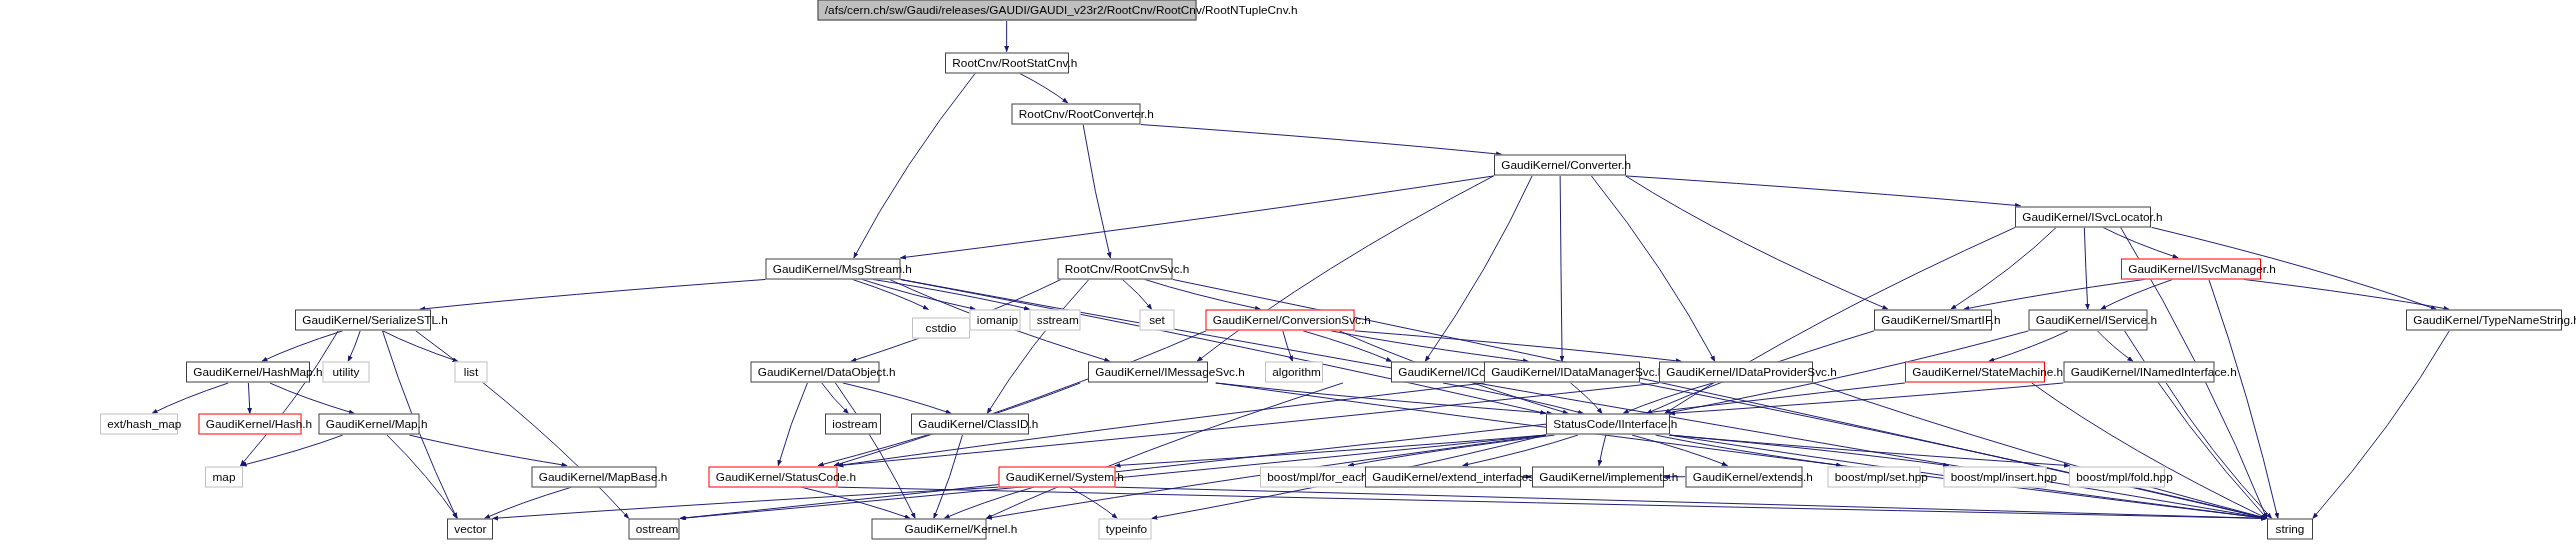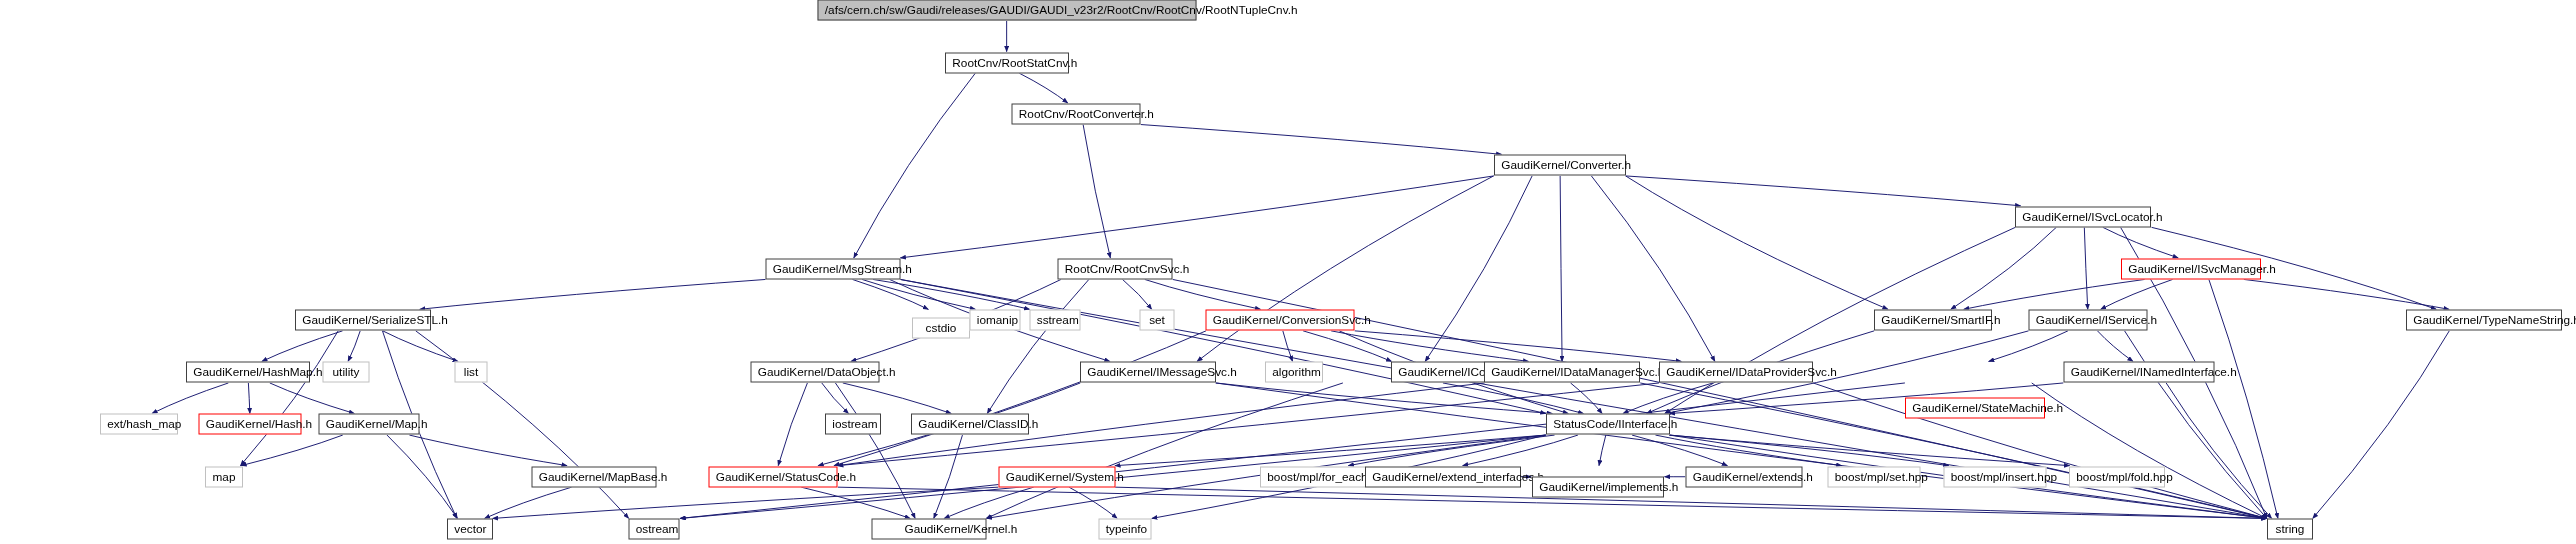--- a/index.html
+++ b/index.html
@@ -181,36 +181,36 @@
       <div class="gnode sys" style="left: 1055px; top: 320px; width: 51px;">sstream</div>
       <div class="gnode sys" style="left: 1157px; top: 320px; width: 35px;">set</div>
       <div class="gnode redbox" style="left: 1280px; top: 320px; width: 149px;">GaudiKernel/ConversionSvc.h</div>
       <div class="gnode hdr" style="left: 1933px; top: 320px; width: 118px;">GaudiKernel/SmartIF.h</div>
       <div class="gnode hdr" style="left: 2088px; top: 320px; width: 119px;">GaudiKernel/IService.h</div>
       <div class="gnode hdr" style="left: 2484px; top: 320px; width: 156px;">GaudiKernel/TypeNameString.h</div>
       <div class="gnode hdr" style="left: 248px; top: 372px; width: 124px;">GaudiKernel/HashMap.h</div>
       <div class="gnode sys" style="left: 346px; top: 372px; width: 47px;">utility</div>
       <div class="gnode sys" style="left: 471px; top: 372px; width: 33px;">list</div>
       <div class="gnode hdr" style="left: 815px; top: 372px; width: 129px;">GaudiKernel/DataObject.h</div>
-      <div class="gnode hdr" style="left: 1148px; top: 372px; width: 136px;">GaudiKernel/IMessageSvc.h</div>
+      <div class="gnode hdr" style="left: 1148px; top: 372px; width: 120px;">GaudiKernel/IMessageSvc.h</div>
       <div class="gnode sys" style="left: 1294px; top: 372px; width: 58px;">algorithm</div>
       <div class="gnode hdr" style="left: 1407px; top: 372px; width: 128px; margin-left: 48px;">GaudiKernel/IConverter.h</div>
       <div class="gnode hdr" style="left: 1562px; top: 372px; width: 156px;">GaudiKernel/IDataManagerSvc.h</div>
       <div class="gnode hdr" style="left: 1736px; top: 372px; width: 154px;">GaudiKernel/IDataProviderSvc.h</div>
-      <div class="gnode redbox" style="left: 1975px; top: 372px; width: 140px; margin-top: 36px;">GaudiKernel/StateMachine.h</div>
+      <div class="gnode redbox" style="left: 1975px; top: 372px; width: 140px;">GaudiKernel/StateMachine.h</div>
       <div class="gnode hdr" style="left: 2139px; top: 372px; width: 151px;">GaudiKernel/INamedInterface.h</div>
       <div class="gnode hdr" style="left: 853px; top: 424px; width: 56px;">iostream</div>
       <div class="gnode hdr" style="left: 970px; top: 424px; width: 118px;">GaudiKernel/ClassID.h</div>
       <div class="gnode hdr" style="left: 1608px; top: 424px; width: 124px;">StatusCode/IInterface.h</div>
       <div class="gnode hdr" style="left: 594px; top: 477px; width: 125px;">GaudiKernel/MapBase.h</div>
       <div class="gnode redbox" style="left: 773px; top: 477px; width: 129px;">GaudiKernel/StatusCode.h</div>
       <div class="gnode redbox" style="left: 1057px; top: 477px; width: 117px;">GaudiKernel/System.h</div>
       <div class="gnode sys" style="left: 1313px; top: 477px; width: 106px;">boost/mpl/for_each.hpp</div>
       <div class="gnode hdr" style="left: 1443px; top: 477px; width: 156px;">GaudiKernel/extend_interfaces.h</div>
-      <div class="gnode hdr" style="left: 1598px; top: 477px; width: 132px; margin-top: 10px;">GaudiKernel/implements.h</div>
+      <div class="gnode hdr" style="left: 1598px; top: 477px; width: 132px;">GaudiKernel/implements.h</div>
       <div class="gnode hdr" style="left: 1744px; top: 477px; width: 117px;">GaudiKernel/extends.h</div>
       <div class="gnode sys" style="left: 1874px; top: 477px; width: 93px;">boost/mpl/set.hpp</div>
       <div class="gnode sys" style="left: 1995px; top: 477px; width: 103px;">boost/mpl/insert.hpp</div>
       <div class="gnode sys" style="left: 2117px; top: 477px; width: 96px;">boost/mpl/fold.hpp</div>
       <div class="gnode sys" style="left: 139px; top: 424px; width: 78px;">ext/hash_map</div>
       <div class="gnode redbox" style="left: 250px; top: 424px; width: 103px;">GaudiKernel/Hash.h</div>
       <div class="gnode hdr" style="left: 369px; top: 424px; width: 101px;">GaudiKernel/Map.h</div>
       <div class="gnode sys" style="left: 224px; top: 477px; width: 38px;">map</div>
       <div class="gnode hdr" style="left: 470px; top: 529px; width: 46px;">vector</div>
       <div class="gnode hdr" style="left: 654px; top: 529px; width: 51px;">ostream</div>

